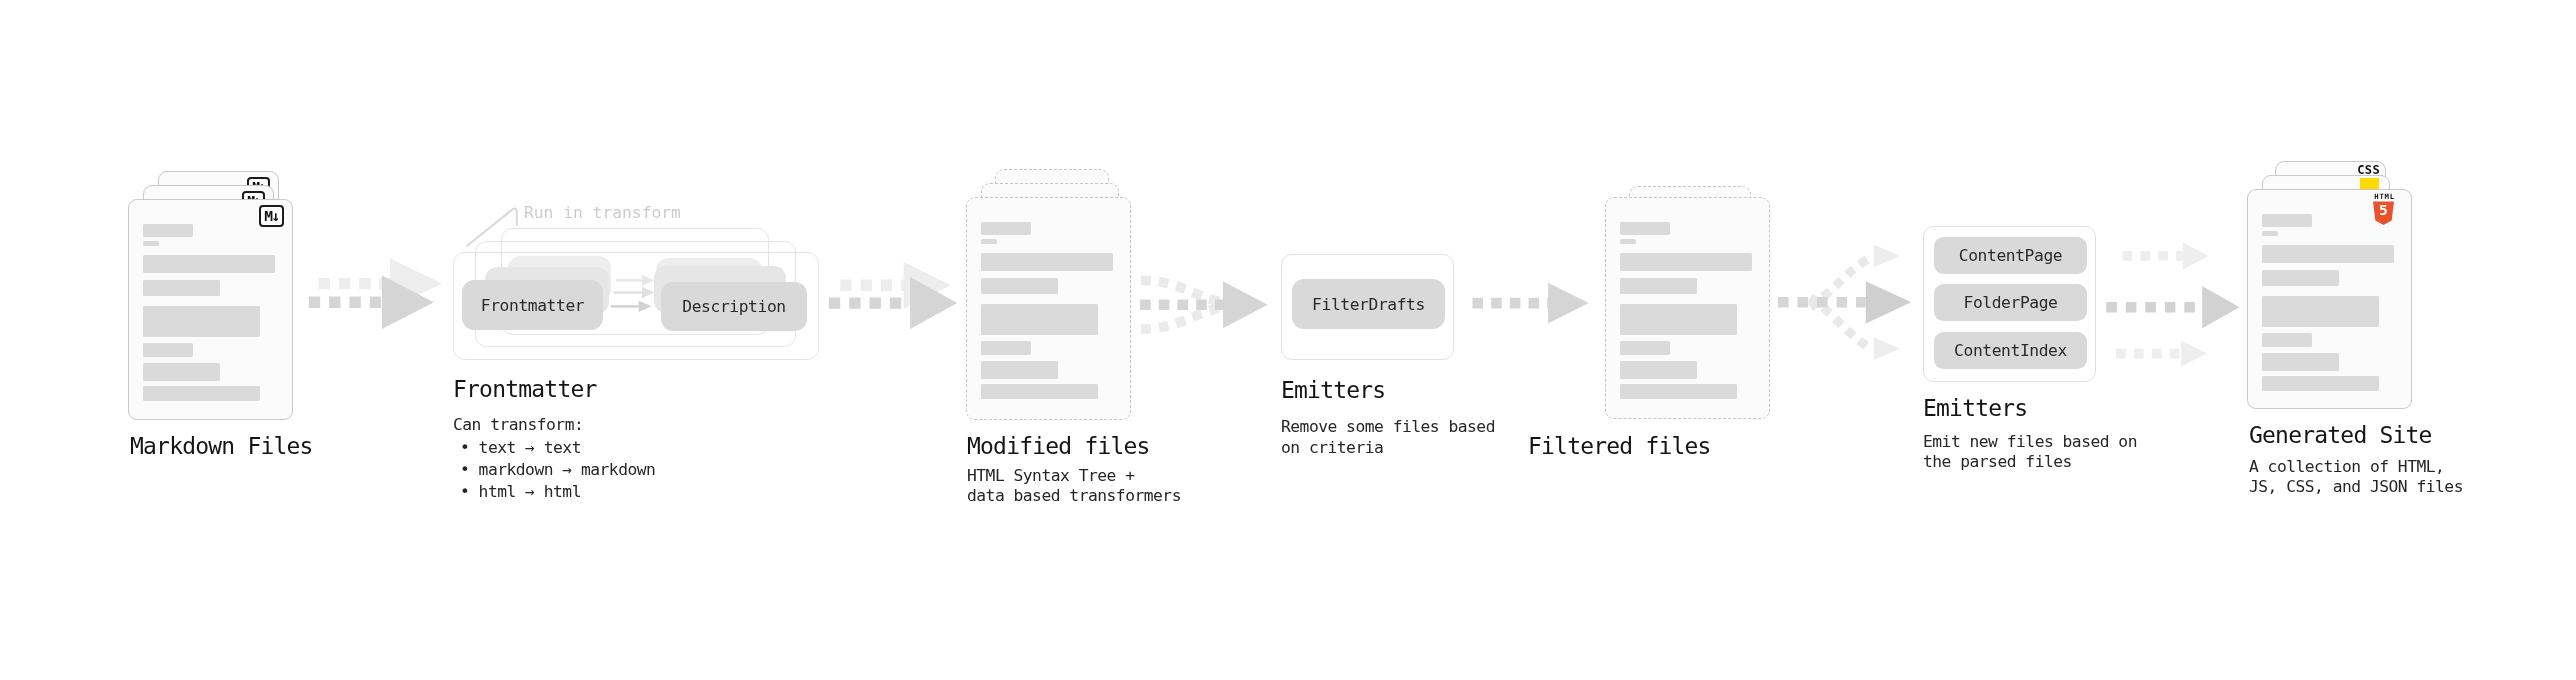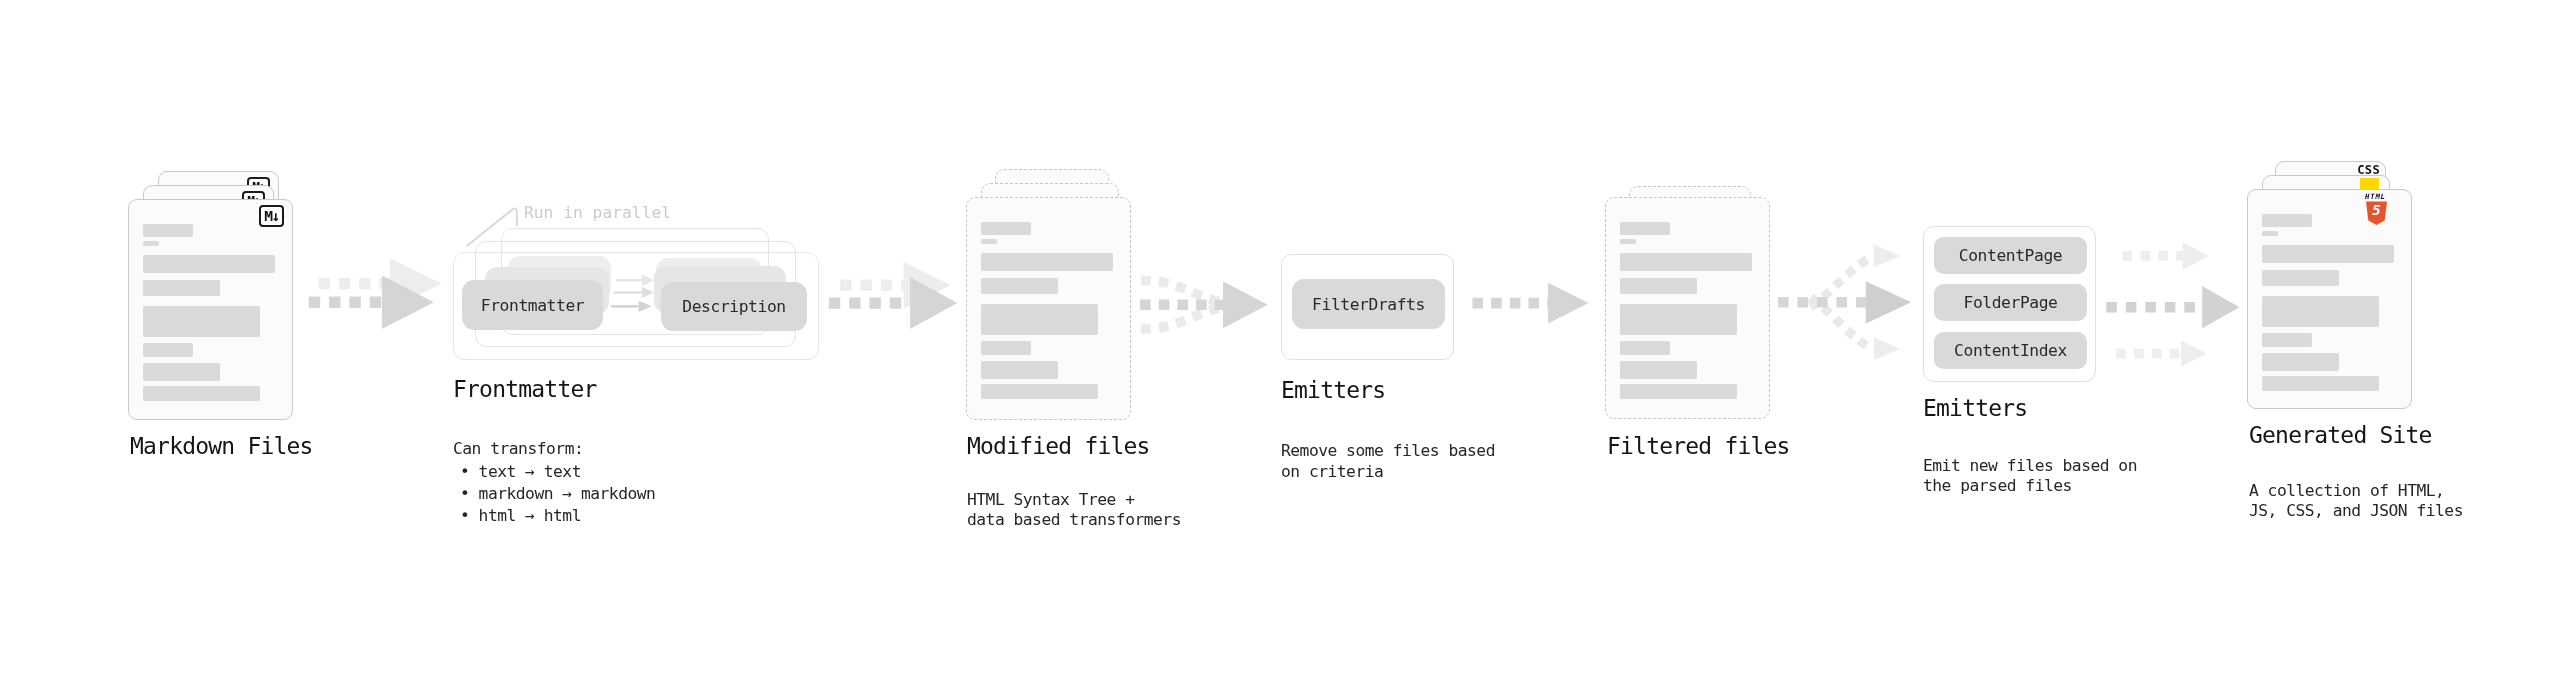--- a/index.html
+++ b/index.html
@@ -16,24 +16,24 @@
   .md-badge.small{font-size:13px;border-width:2px;}
   
   .pill{position:absolute;background:#d9d9d9;border-radius:12.2px;display:flex;align-items:center;
         justify-content:center;font-size:16.3px;color:#2a2a2a;letter-spacing:-0.4px;box-sizing:border-box;}
   .pill.g1{background:#e6e6e6;}
   .pill.g2{background:#eeeeee;}
   .outline{position:absolute;border:1.6px solid #e4e4e4;border-radius:11.4px;background:transparent;box-sizing:border-box;}
   .box{position:absolute;border:1.6px solid #e1e1e1;border-radius:10.6px;background:#fff;box-sizing:border-box;}
   
   .label{position:absolute;font-size:23px;color:#151515;letter-spacing:-0.8px;white-space:nowrap;line-height:1;}
-  .desc{position:absolute;font-size:16.3px;color:#262626;letter-spacing:-0.5px;white-space:nowrap;line-height:1;margin-top:24px;}
+  .desc{position:absolute;font-size:16.3px;color:#262626;letter-spacing:-0.5px;white-space:nowrap;line-height:1;}
   .annot{position:absolute;font-size:16.3px;color:#cccccc;letter-spacing:0;white-space:nowrap;line-height:1;}
   
-  .html5-icon{position:absolute;top:3.3px;right:23px;width:23px;text-align:left;font-style:italic;}
+  .html5-icon{position:absolute;top:3.3px;right:16px;width:23px;text-align:right;}
   .html5-word{font-size:7.3px;font-weight:bold;letter-spacing:0.8px;color:#111;line-height:1;}
   .html5-shield{width:21px;height:23.6px;margin:0.8px auto 0;background:#e8532c;
                 clip-path:polygon(0 0,100% 0,89% 81%,50% 100%,11% 81%);
                 display:flex;align-items:flex-start;justify-content:center;}
   .html5-num{color:#fff;font-size:14.6px;font-weight:bold;line-height:1.2;}
   .js-icon{position:absolute;top:2.4px;right:9.8px;width:19.5px;height:10.6px;background:#ffd900;}
   .css-icon{position:absolute;top:1.6px;right:9.8px;width:18px;text-align:center;}
   .css-word{font-size:12px;font-weight:bold;letter-spacing:0.4px;color:#111;line-height:1;}
   .css-bar{width:16.3px;height:3.3px;background:#2760e6;margin:0.8px auto 0;}
   .overlay{position:absolute;left:0;top:0;pointer-events:none;}
@@ -60,21 +60,21 @@
           <div class="bar" style="width: 87%; height: 31px; margin-top: 9.8px;"></div>
           <div class="bar" style="width: 37%; height: 14.6px; margin-top: 5.7px;"></div>
           <div class="bar" style="width: 57%; height: 18px; margin-top: 5.7px;"></div>
           <div class="bar" style="width: 87%; height: 15.4px; margin-top: 4.9px;"></div>
         </div>
     </div>
     <div class="label" style="left:130px;top:435px">Markdown Files</div>
   </div>
 
   <div>
-    <div class="annot" style="left:524px;top:205px">Run in parallel</div>
+    <div class="annot" style="left:524px;top:205px">Run in transform</div>
 
     <div class="outline" style="left:501px;top:228px;width:268px;height:107px"></div>
     <div class="outline" style="left:475px;top:241px;width:321px;height:106px"></div>
     <div class="outline" style="left:453px;top:252px;width:366px;height:108px"></div>
 
     <div class="pill g2" style="left:508px;top:256px;width:103px;height:45px"></div>
     <div class="pill g1" style="left:485px;top:267px;width:124px;height:47px"></div>
     <div class="pill g2" style="left:656px;top:258px;width:106px;height:45px"></div>
     <div class="pill g1" style="left:654px;top:266px;width:132px;height:47px"></div>
 
@@ -123,21 +123,21 @@
           <div class="bar" style="width: 37%; height: 12.2px; margin-top: 24.4px;"></div>
           <div class="bar" style="width: 12%; height: 5.7px; margin-top: 4.1px;"></div>
           <div class="bar" style="width: 98%; height: 18px; margin-top: 9px;"></div>
           <div class="bar" style="width: 57%; height: 16.3px; margin-top: 6.5px;"></div>
           <div class="bar" style="width: 87%; height: 31px; margin-top: 9.8px;"></div>
           <div class="bar" style="width: 37%; height: 14.6px; margin-top: 5.7px;"></div>
           <div class="bar" style="width: 57%; height: 18px; margin-top: 5.7px;"></div>
           <div class="bar" style="width: 87%; height: 15.4px; margin-top: 4.9px;"></div>
         </div>
     </div>
-    <div class="label" style="left:1607px;top:435px">Filtered files</div>
+    <div class="label" style="left:1528px;top:435px">Filtered files</div>
   </div>
 
   <div>
     <div class="box" style="left:1923px;top:226px;width:173px;height:156px"></div>
     <div class="pill" style="left:1934px;top:237px;width:153px;height:37px;border-radius:9.8px">ContentPage</div>
     <div class="pill" style="left:1934px;top:284px;width:153px;height:37px;border-radius:9.8px">FolderPage</div>
     <div class="pill" style="left:1934px;top:332px;width:153px;height:37px;border-radius:9.8px">ContentIndex</div>
     <div class="label" style="left:1923px;top:397px">Emitters</div>
     <div class="desc" style="left:1923px;top:434px">Emit new files based on</div>
     <div class="desc" style="left:1923px;top:454px">the parsed files</div>

